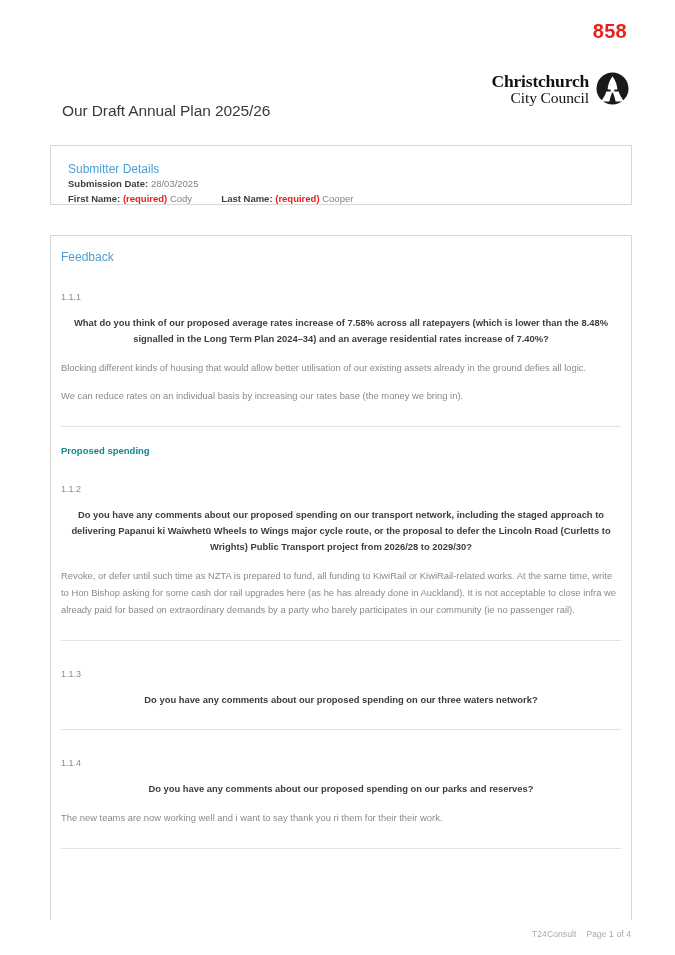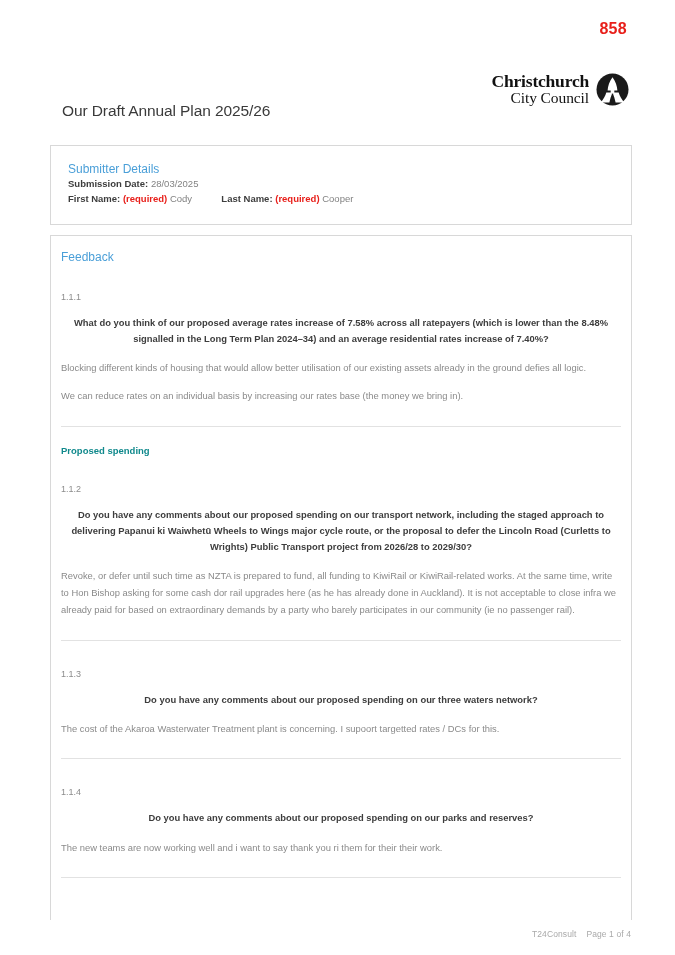--- a/index.html
+++ b/index.html
@@ -15,21 +15,21 @@
     position: relative;
     overflow: hidden;
   }
 
   
   .page-number {
     position: absolute;
     top: 20px;
     right: 48px;
     color: #e8201b;
-    font-size: 16px;
+    font-size: 20px;
     font-weight: 700;
     letter-spacing: 0.3px;
   }
 
   .header-row {
     position: absolute;
     top: 72px;
     left: 62px;
     right: 46px;
     height: 44px;
@@ -44,21 +44,20 @@
     letter-spacing: -0.1px;
     white-space: nowrap;
     margin-top: 12px;
   }
 
   .logo {
     position: absolute;
     right: 0;
     top: 0;
     display: flex;
-    align-items: center;
     gap: 7px;
   }
   .logo-words {
     text-align: right;
     font-family: "Liberation Serif", serif;
     color: #111111;
     line-height: 1.04;
   }
   .logo-line1 {
     font-size: 17.5px;
@@ -78,21 +77,21 @@
   .panel {
     position: absolute;
     background: #ffffff;
     border: 1px solid #d8d8d8;
     box-sizing: border-box;
   }
   .panel-submitter {
     left: 50px;
     top: 145px;
     width: 582px;
-    height: 80px;
+    height: 60px;
     padding: 12px 17px 10px 17px;
   }
   .panel-feedback {
     left: 50px;
     top: 235px;
     width: 582px;
     height: 685px;
     border-bottom: none;
     padding: 10px 0 0 0;
     overflow: hidden;
@@ -224,21 +223,20 @@
       <div class="atext">Blocking different kinds of housing that would allow better utilisation of our existing assets already in the ground defies all logic.</div>
       <div class="atext">We can reduce rates on an individual basis by increasing our rates base (the money we bring in).</div>
       <div class="divider"></div>
       <div class="group-heading">Proposed spending</div>
       <div class="qnum">1.1.2</div>
       <div class="qtext">Do you have any comments about our proposed spending on our transport network, including the staged approach to delivering Papanui ki Waiwhetū Wheels to Wings major cycle route, or the proposal to defer the Lincoln Road (Curletts to Wrights) Public Transport project from 2026/28 to 2029/30?</div>
       <div class="atext">Revoke, or defer until such time as NZTA is prepared to fund, all funding to KiwiRail or KiwiRail-related works. At the same time, write to Hon Bishop asking for some cash dor rail upgrades here (as he has already done in Auckland). It is not acceptable to close infra we already paid for based on extraordinary demands by a party who barely participates in our community (ie no passenger rail).</div>
       <div class="divider"></div>
       <div class="qnum">1.1.3</div>
       <div class="qtext">Do you have any comments about our proposed spending on our three waters network?</div>
-      <div class="atext">The cost of the Akaroa Wasterwater Treatment plant is concerning. I supoort targetted rates / DCs for this.</div>
       <div class="divider"></div>
       <div class="qnum">1.1.4</div>
       <div class="qtext">Do you have any comments about our proposed spending on our parks and reserves?</div>
       <div class="atext">The new teams are now working well and i want to say thank you ri them for their their work.</div>
       <div class="divider"></div>
     </div>
 </div>
 
 <div class="footer">
   <span>T24Consult</span>

